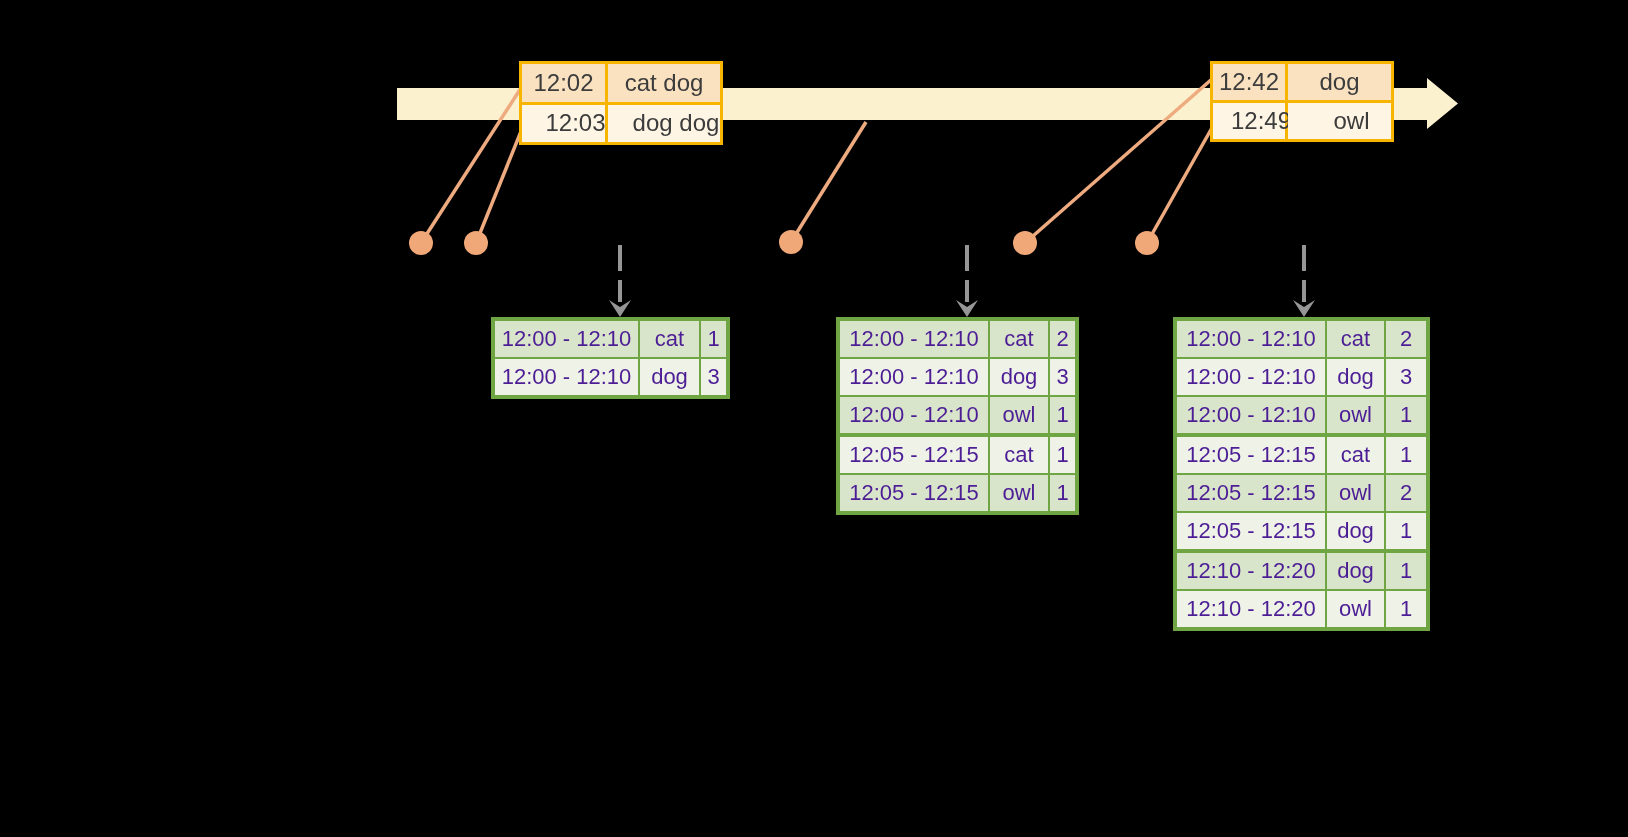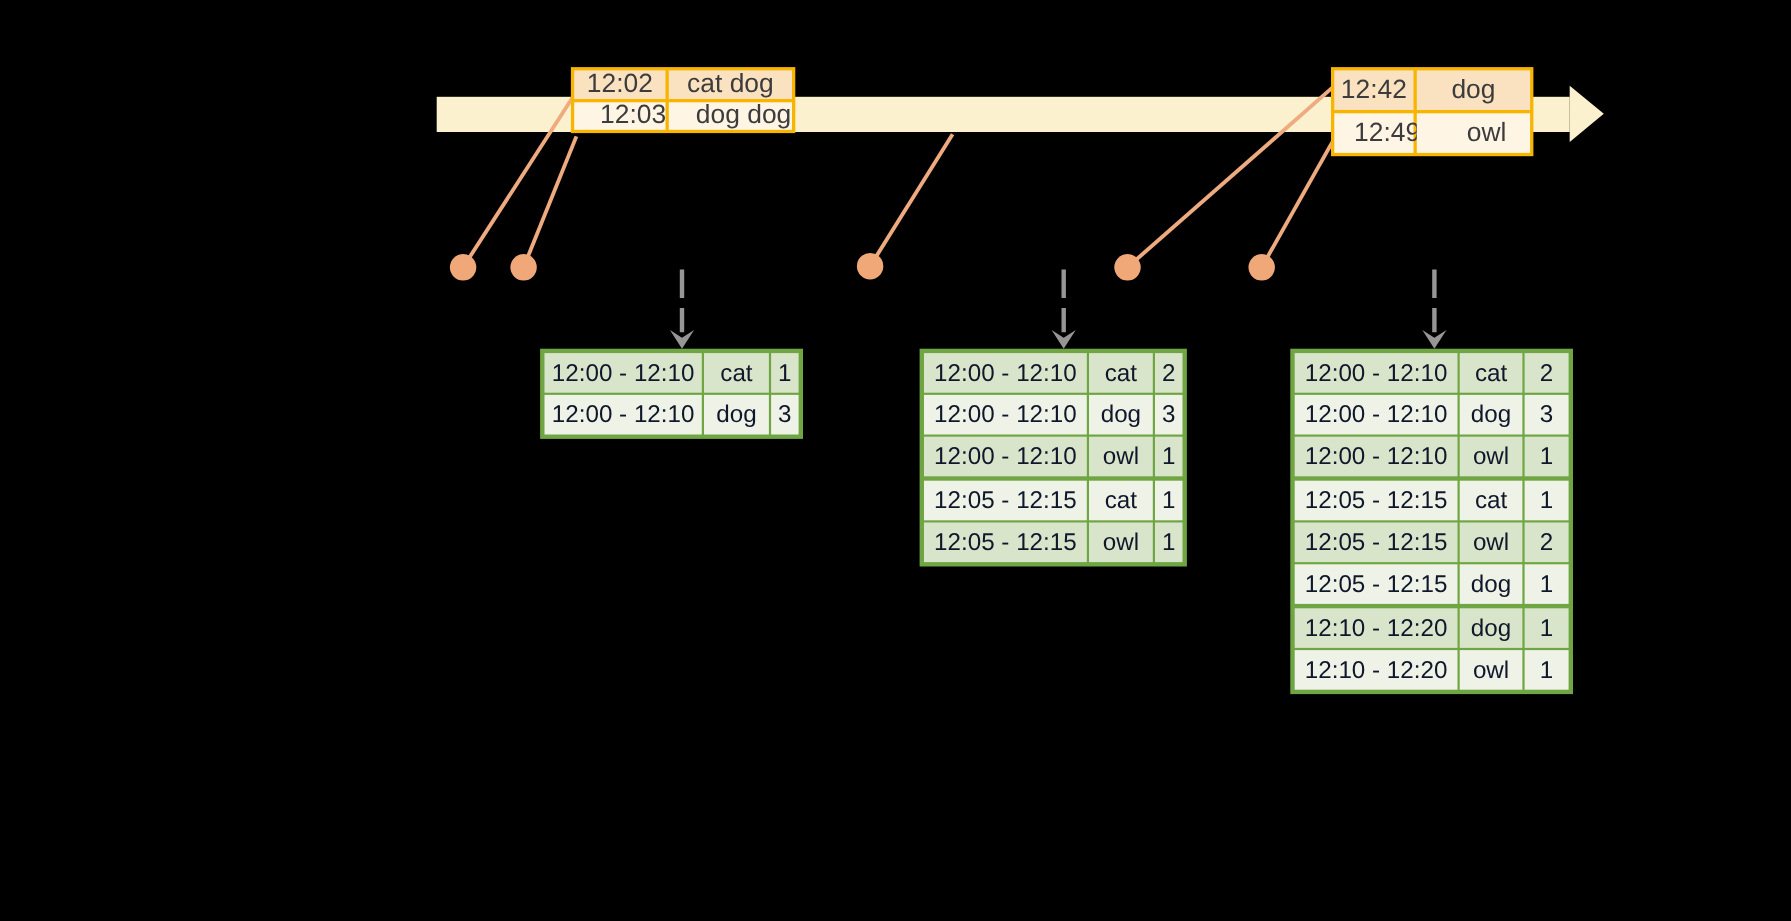--- a/index.html
+++ b/index.html
@@ -27,21 +27,21 @@
     position:absolute;background:#6fa643;padding:4px;box-sizing:border-box;
     display:flex;flex-direction:column;gap:4px;z-index:3;
   }
   .tgroup{display:flex;flex-direction:column;gap:2px;}
   .trow{display:grid;gap:2px;height:36px;}
   .t1 .trow{grid-template-columns:143px 59px 1fr;}
   .t2 .trow{grid-template-columns:148px 58px 1fr;}
   .t3 .trow{grid-template-columns:148px 57px 1fr;}
   .tcell{
     display:flex;align-items:center;justify-content:center;
-    font-size:22px;line-height:1;color:#0f172a;
+    font-size:22px;line-height:1;color:#4c1d95;
   }
   .rd .tcell{background:#d9e5cb;}
   .rl .tcell{background:#eef2e7;}
 </style>
 </head>
 <body>
 
 <div class="canvas">
 
   <svg class="overlay" width="1628" height="837" viewBox="0 0 1628 837">
@@ -68,21 +68,21 @@
     <g>
       <line x1="967" y1="245" x2="967" y2="302" stroke="#969696" stroke-width="4" stroke-dasharray="26 9"></line>
       <path d="M956,300 L967,317 L978,300 L967,307 Z" fill="#969696"></path>
     </g>
     <g>
       <line x1="1304" y1="245" x2="1304" y2="302" stroke="#969696" stroke-width="4" stroke-dasharray="26 9"></line>
       <path d="M1293,300 L1304,317 L1315,300 L1304,307 Z" fill="#969696"></path>
     </g>
   </svg>
 
-  <div class="event-box" style="left:519px;top:61px;width:204px;height:60px;grid-template-columns:83px 1fr;">
+  <div class="event-box" style="left:519px;top:61px;width:204px;height:84px;grid-template-columns:83px 1fr;">
     <div class="ecell edark">12:02</div>
     <div class="ecell edark">cat dog</div>
     <div class="ecell elight">12:03</div>
     <div class="ecell elight">dog dog</div>
   </div>
 
 
   <div class="event-box" style="left:1210px;top:61px;width:184px;height:81px;grid-template-columns:72px 1fr;">
     <div class="ecell edark">12:42</div>
     <div class="ecell edark">dog</div>

